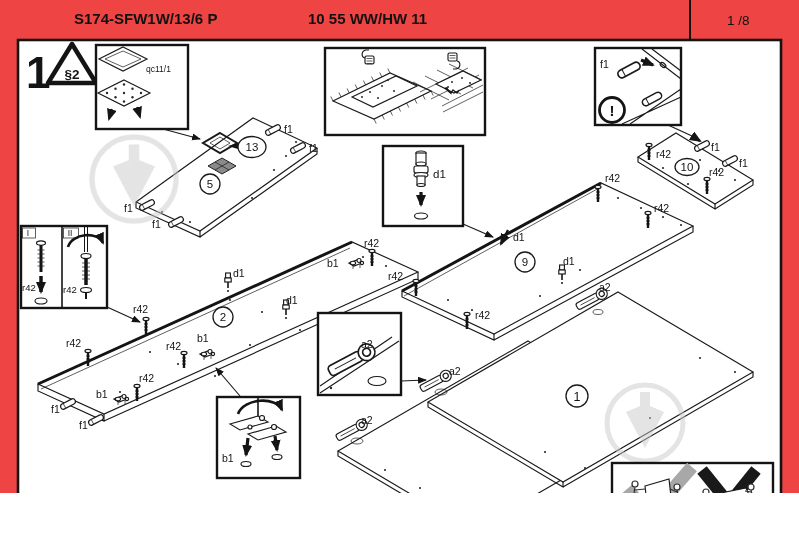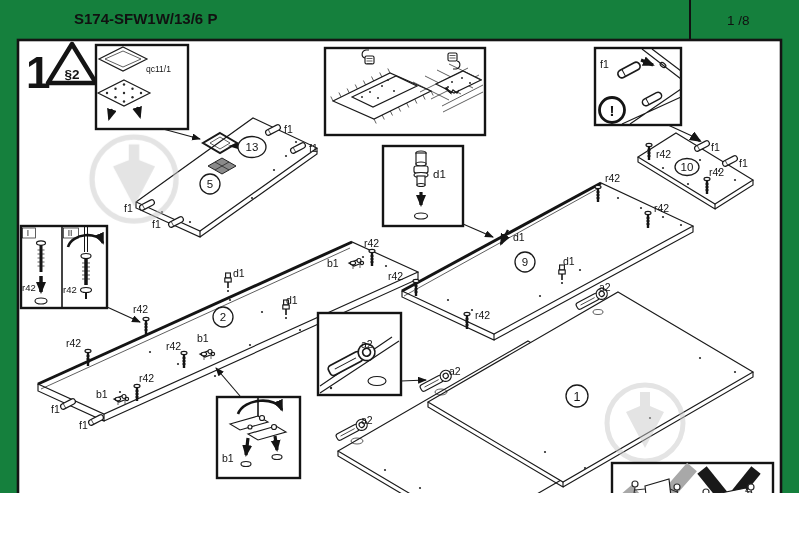--- a/index.html
+++ b/index.html
@@ -1,16 +1,16 @@
 <!DOCTYPE html>
 <html><head>
 <meta charset="utf-8">
 <style>
   html,body{margin:0;padding:0;background:#fff;}
-  .page{position:relative;width:799px;height:493px;background:#15803d;overflow:hidden;
+  .page{position:relative;width:799px;height:493px;background:#ef4444;overflow:hidden;
         font-family:"Liberation Sans",sans-serif;}
   .hdr{position:absolute;font-weight:bold;font-size:15px;color:#111;white-space:nowrap;}
   #hdr-model{left:74px;top:10px;}
   #hdr-code{left:308px;top:10px;}
   #hdr-page{left:727px;top:13px;font-weight:normal;font-size:13.5px;}
   .tick{position:absolute;left:689px;top:0;width:2px;height:40px;background:#111;}
   svg{position:absolute;left:0;top:0;}
   .ln{fill:none;stroke:#1a1a1a;stroke-width:1.15;}
   .thn{fill:none;stroke:#1a1a1a;stroke-width:.7;}
   .fw{fill:#fff;stroke:#1a1a1a;stroke-width:1.15;}
@@ -24,20 +24,21 @@
   .tb{font-weight:bold;} .mid{text-anchor:middle;}
   .fig{fill:none;stroke:#2f2f2f;stroke-width:1.2;}
   .head{fill:#fff;stroke:#2f2f2f;stroke-width:1.2;}
 </style>
 </head>
 <body>
 
 <div class="page">
 
   <div class="hdr" id="hdr-model">S174-SFW1W/13/6 P</div>
+  <div class="hdr" id="hdr-code">10 55 WW/HW 11</div>
   <div class="hdr" id="hdr-page">1 /8</div>
   <div class="tick"></div>
 
   <svg width="799" height="558" viewBox="0 0 799 558">
     <defs>
       <marker id="ah" markerWidth="10" markerHeight="8" refX="8" refY="3.5" orient="auto" markerUnits="userSpaceOnUse">
         <path d="M0,0L9,3.5L0,7Z" fill="#141414"></path>
       </marker>
       <marker id="ahb" markerWidth="13" markerHeight="11" refX="10" refY="5" orient="auto" markerUnits="userSpaceOnUse">
         <path d="M0,0L12,5L0,10Z" fill="#141414"></path>

